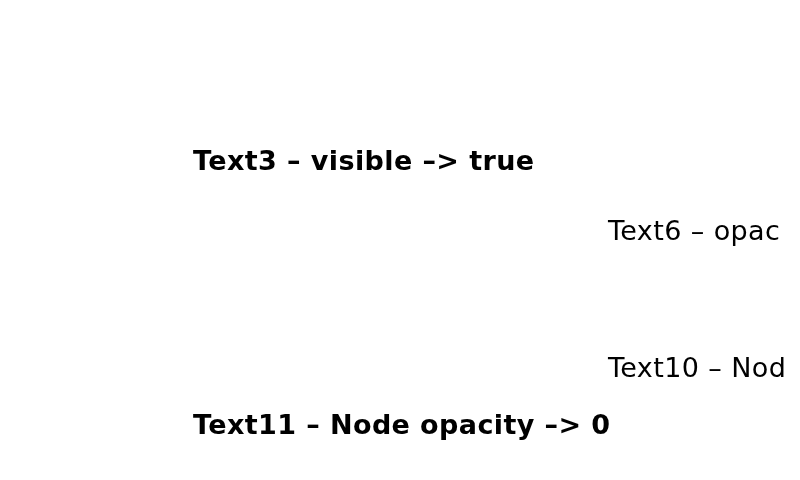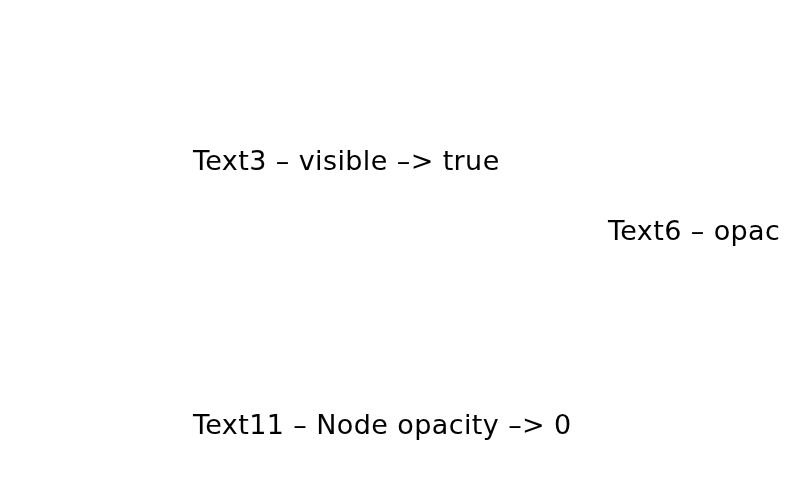--- a/index.html
+++ b/index.html
@@ -37,29 +37,30 @@
   
   .col-right { left: 608px; }
 
   .row-1 { top: 147px; }
   .row-2 { top: 217px; }
   .row-3 { top: 354px; }
   .row-4 { top: 411px; }
 
   
   .over { z-index: 2; }
-  .under { z-index: 1; }
+  .under { z-index: 1; font-weight: bold; }
 </style>
 </head>
 <body>
 
 <div id="canvas">
 
   <div class="text-label col-left row-1 under">Text3 – visible –&gt; true</div>
 
   <div class="text-label col-right row-2 over">Text6 – opac</div>
 
 
+  <div class="text-label col-right row-3 over">Text10 – Nod</div>
 
   <div class="text-label col-left row-4 under">Text11 – Node opacity –&gt; 0</div>
 
 
 </div>
 
 </body></html>

